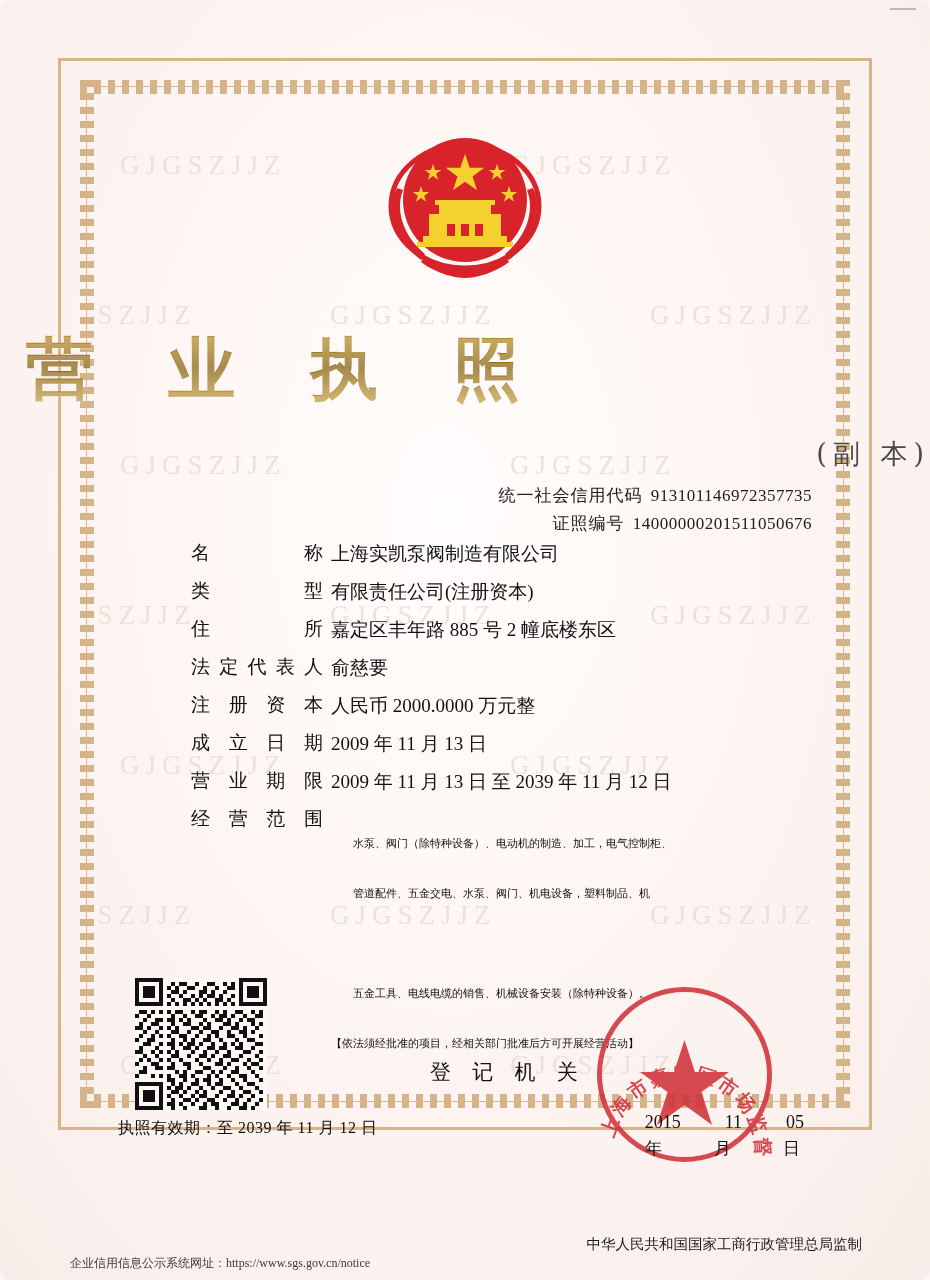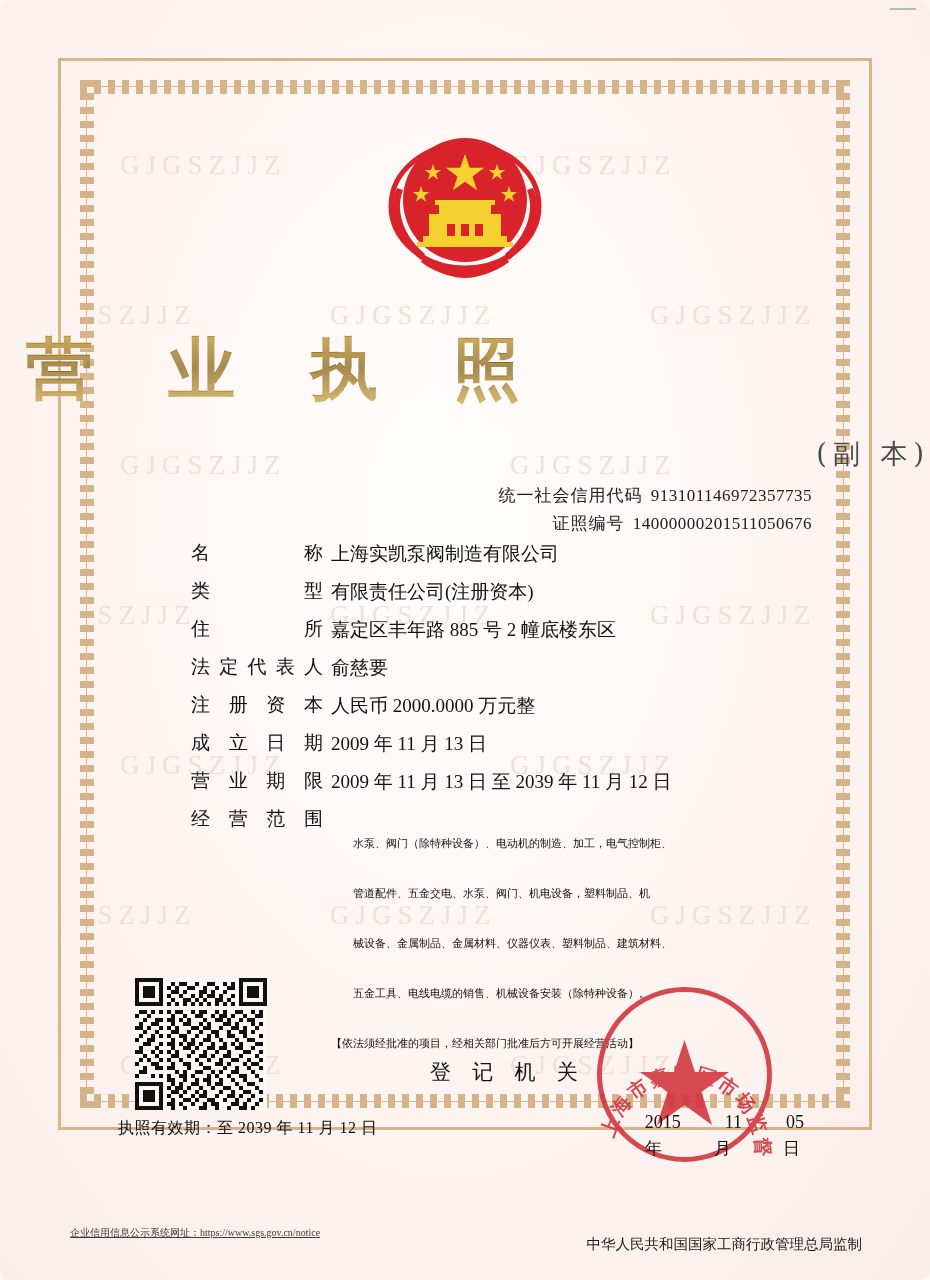--- a/index.html
+++ b/index.html
@@ -241,24 +241,23 @@
     gap: 52px;
     margin-top: 4px;
     padding-right: 10px;
     font-size: 17px;
   }
 
   
   .footer-left {
     position: absolute;
     left: 70px;
-    bottom: 40px;
-    font-size: 10px;
+    bottom: 8px;
+    font-size: 12px;
     color: #3b3b3b;
-    text-decoration: underline;
   }
   .footer-right {
     position: absolute;
     right: 68px;
     bottom: 26px;
     font-size: 14.5px;
     color: #1b1b1b;
   }
 
   
@@ -404,21 +403,21 @@
       <div class="value">2009 年 11 月 13 日 至 2039 年 11 月 12 日</div>
     </div>
 
     <div class="row scope">
       <div class="label">
         <span class="lbl-spread">经营范围</span>
       </div>
       <div class="value">
         <span>水泵、阀门（除特种设备）、电动机的制造、加工，电气控制柜、</span><br>
         <span>管道配件、五金交电、水泵、阀门、机电设备，塑料制品、机</span><br>
-        <span>械设备、金属制品、金属材料、仪器仪表、塑料制品、建筑材料、</span><br>
+        <br>
         <span>五金工具、电线电缆的销售、机械设备安装（除特种设备）。</span>
         <span class="note">【依法须经批准的项目，经相关部门批准后方可开展经营活动】</span>
       </div>
     </div>
 
   </div>
 
   <div class="qr">
     <svg viewBox="0 0 33 33" width="132" height="132" shape-rendering="crispEdges">
       <rect width="33" height="33" fill="#fdf8f6"></rect>

